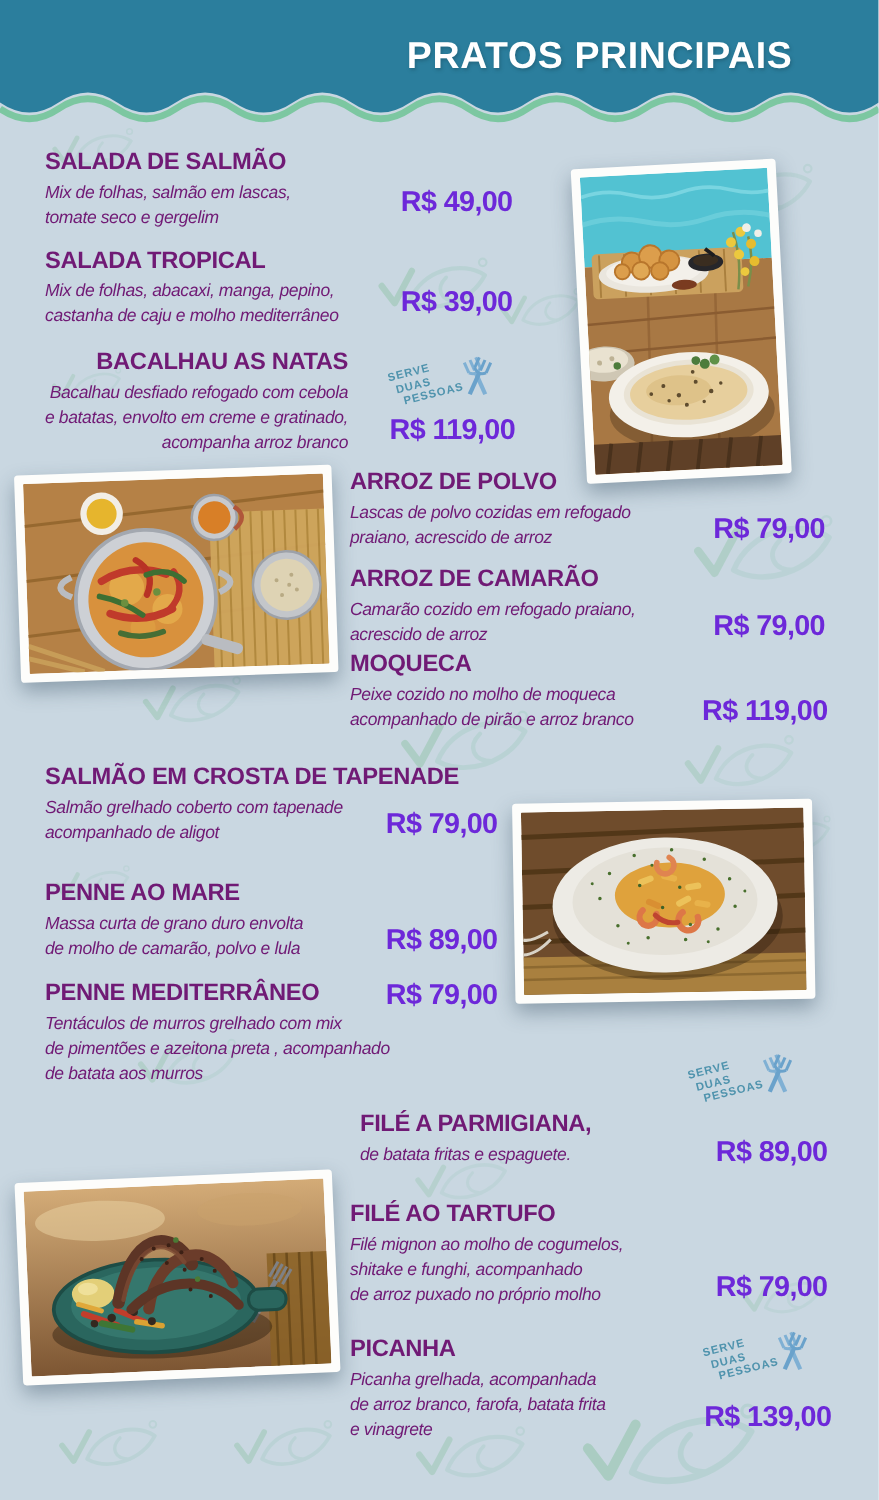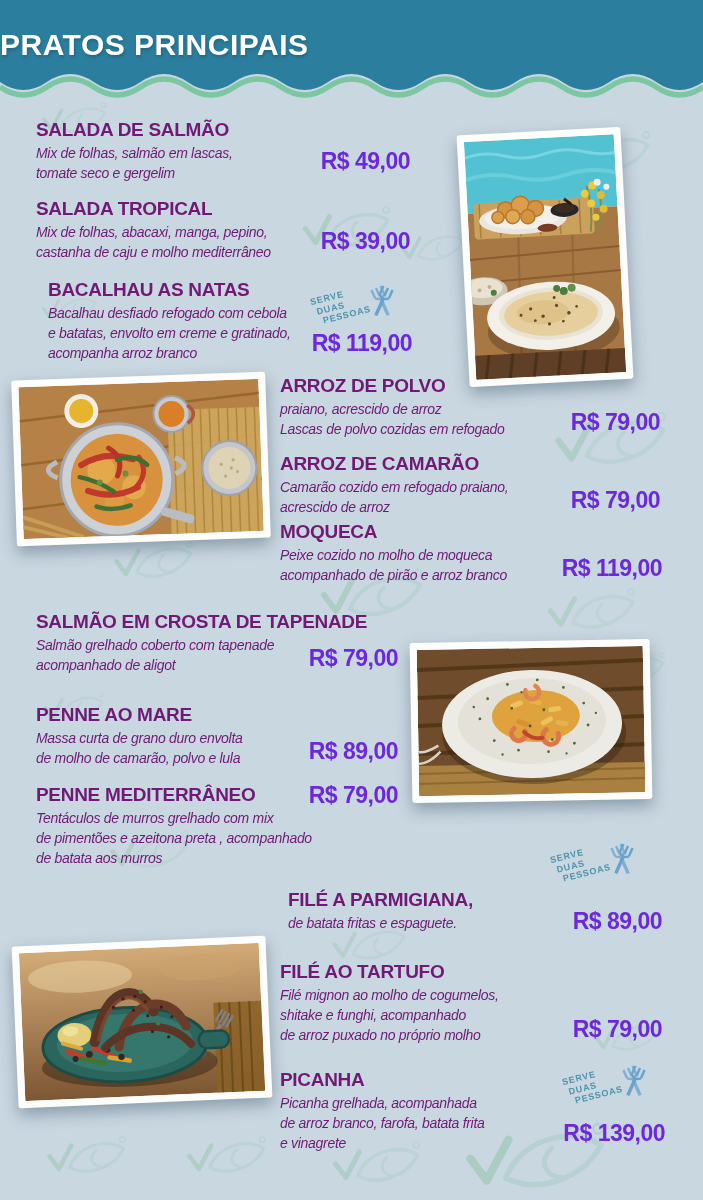--- a/index.html
+++ b/index.html
@@ -4,21 +4,21 @@
 <style>
   html,body{margin:0;padding:0;}
   .page{
     position:relative;width:703px;height:1200px;overflow:hidden;
     background:#c9d7e1;
     font-family:"Liberation Sans",sans-serif;
   }
   
   .header-band{position:absolute;top:0;left:0;width:703px;height:104px;}
   .header-title{
-    position:absolute;top:28px;left:0;width:634px;text-align:left;
+    position:absolute;top:28px;left:0;width:634px;text-align:right;
     color:#ffffff;font-weight:bold;font-size:30px;letter-spacing:.5px;
     text-shadow:1px 2px 3px rgba(20,60,75,.35);
   }
   
   .fish{position:absolute;pointer-events:none;}
   
   .item{position:absolute;white-space:nowrap;}
   .item-title{
     color:#701a75;font-weight:bold;font-size:19px;letter-spacing:-.3px;
     margin:0 0 2px 0;
@@ -375,21 +375,21 @@
 
   <div class="item" style="left:36px;top:198px;">
     <div class="item-title">SALADA TROPICAL</div>
     <div class="item-desc">
       <div>Mix de folhas, abacaxi, manga, pepino,</div>
       <div>castanha de caju e molho mediterrâneo</div>
     </div>
   </div>
   <div class="price" style="top:228px;right:293px;">R$ 39,00</div>
 
-  <div class="item" style="left:48px;top:279px;">
+  <div class="item" style="left:36px;top:279px;text-align:right;">
     <div class="item-title">BACALHAU AS NATAS</div>
     <div class="item-desc">
       <div>Bacalhau desfiado refogado com cebola</div>
       <div>e batatas, envolto em creme e gratinado,</div>
       <div>acompanha arroz branco</div>
     </div>
   </div>
   <div class="badge" style="left:312px;top:278px;">
     <div class="badge-text">
       <div>SERVE</div>
@@ -403,22 +403,22 @@
       <g stroke="#6aa2cb">
           <use href="#forkshape" transform="translate(28,10) rotate(24)"></use>
         </g>
     </svg>
   </div>
   <div class="price" style="top:330px;right:291px;">R$ 119,00</div>
 
   <div class="item" style="left:280px;top:375px;">
     <div class="item-title">ARROZ DE POLVO</div>
     <div class="item-desc">
+      <div>Lascas de polvo cozidas em refogado</div>
       <div>praiano, acrescido de arroz</div>
-      <div>Lascas de polvo cozidas em refogado</div>
     </div>
   </div>
   <div class="price" style="top:409px;right:43px;">R$ 79,00</div>
 
   <div class="item" style="left:280px;top:453px;">
     <div class="item-title">ARROZ DE CAMARÃO</div>
     <div class="item-desc">
       <div>Camarão cozido em refogado praiano,</div>
       <div>acrescido de arroz</div>
     </div>

